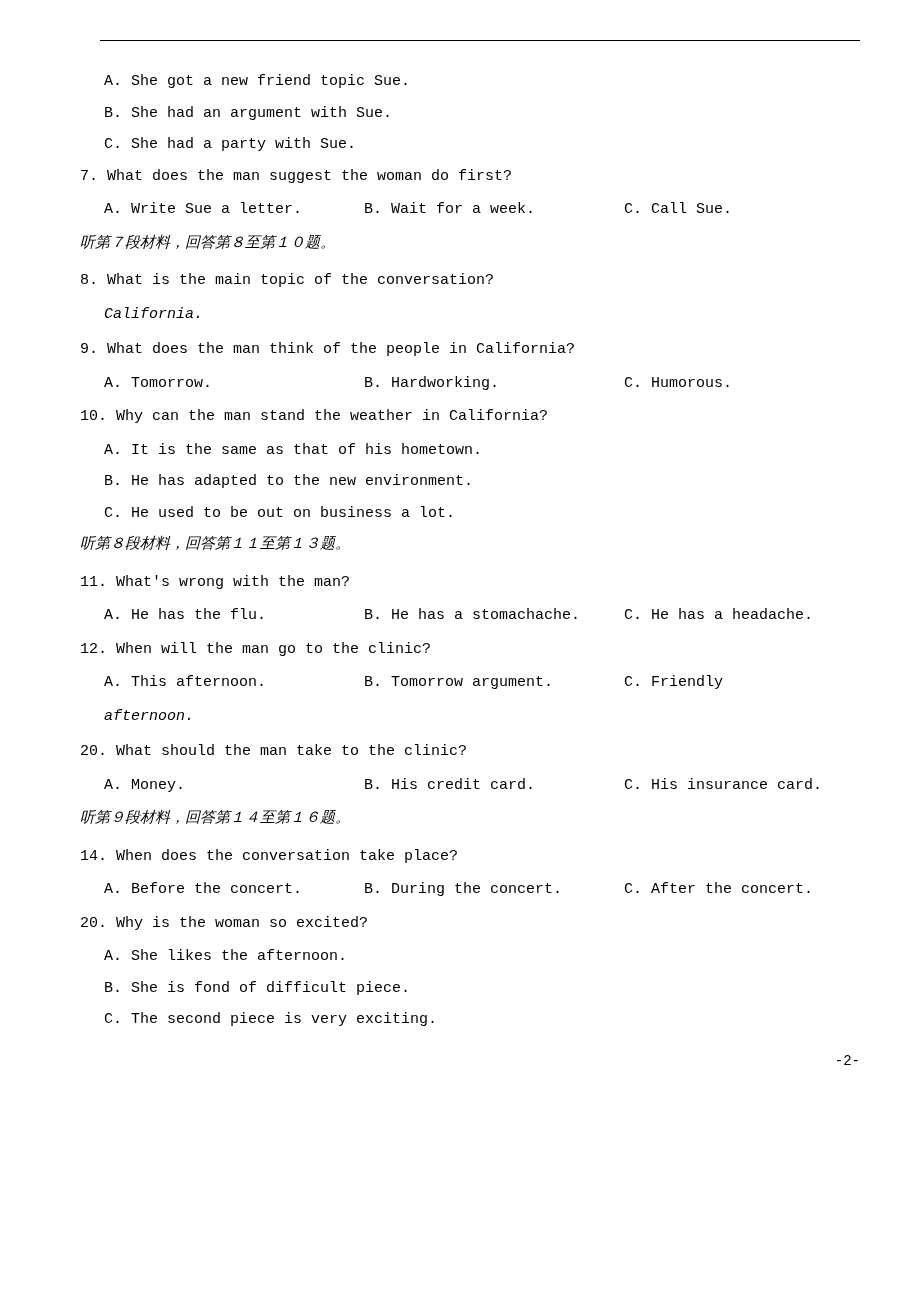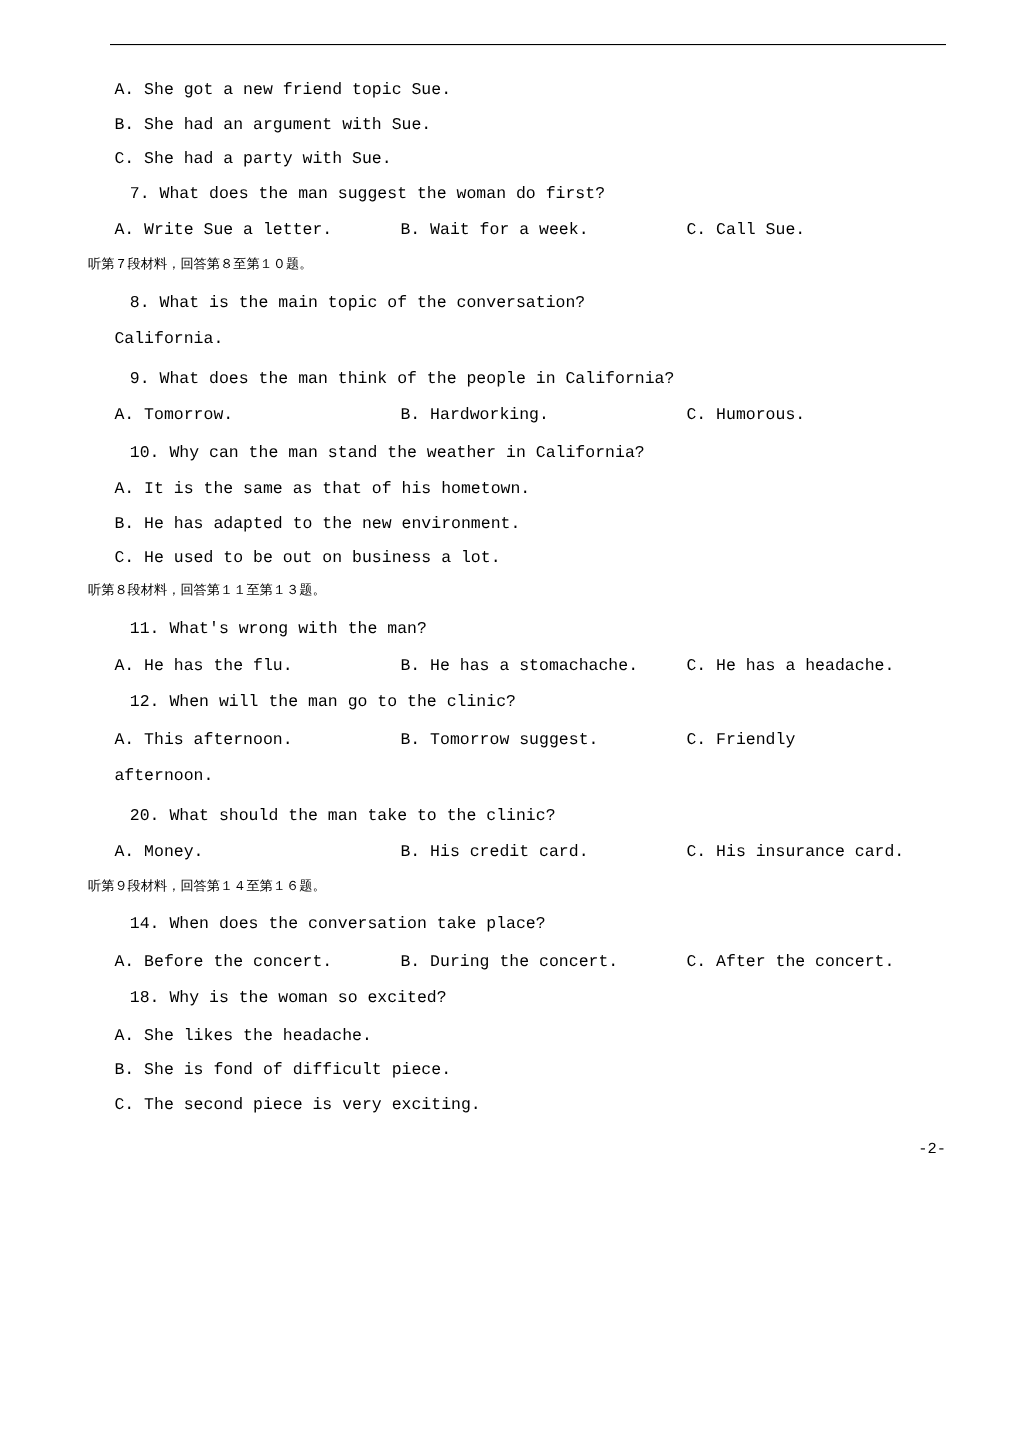--- a/index.html
+++ b/index.html
@@ -17,21 +17,20 @@
       padding: 40px 60px 40px 80px;
     }
     .top-line {
       border-top: 1.5px solid #000;
       margin-bottom: 28px;
       margin-left: 20px;
     }
     .question-main {
       margin-bottom: 8px;
       line-height: 1.7;
-      margin-left: 38px;
     }
     .option-line {
       margin-left: 24px;
       margin-bottom: 6px;
       line-height: 1.7;
     }
     .options-inline {
       margin-left: 24px;
       margin-bottom: 8px;
       line-height: 1.7;
@@ -44,34 +43,36 @@
       display: inline-block;
     }
     .opt-b {
       width: 260px;
       display: inline-block;
     }
     .opt-c {
       display: inline-block;
     }
     .section-header {
-      font-size: 12px;
+      font-size: 15px;
       margin-bottom: 12px;
       margin-top: 4px;
       line-height: 1.7;
+      font-style: italic;
     }
     .page-num {
       text-align: right;
       margin-top: 20px;
       font-size: 14px;
     }
     .wrap-line {
       margin-left: 24px;
       margin-bottom: 10px;
       line-height: 1.7;
+      font-style: italic;
     }
   </style>
 </head>
 <body>
 
 <div class="top-line"></div>
 
 <div>
 
   <div class="option-line">
@@ -140,21 +141,21 @@
     <span class="opt-b">B. He has a stomachache.</span>
     <span class="opt-c">C. He has a headache.</span>
   </div>
 
   <div class="question-main">
     <span>12. When will the man go to the clinic?</span>
   </div>
   <div>
     <div class="options-inline">
       <span class="opt-a">A. This afternoon.</span>
-      <span class="opt-b">B. Tomorrow suggest.</span>
+      <span class="opt-b">B. Tomorrow argument.</span>
       <span class="opt-c">C.          Friendly</span>
     </div>
     <div class="wrap-line">
       <span>afternoon.</span>
     </div>
   </div>
 
   <div class="question-main">
     <span>20. What should the man take to the clinic?</span>
   </div>
@@ -171,24 +172,24 @@
   <div class="question-main">
     <span>14. When does the conversation take place?</span>
   </div>
   <div class="options-inline">
     <span class="opt-a">A. Before the concert.</span>
     <span class="opt-b">B. During the concert.</span>
     <span class="opt-c">C. After the concert.</span>
   </div>
 
   <div class="question-main">
-    <span>18. Why is the woman so excited?</span>
-  </div>
-  <div class="option-line">
-    <span>A. She likes the headache.</span>
+    <span>20. Why is the woman so excited?</span>
+  </div>
+  <div class="option-line">
+    <span>A. She likes the afternoon.</span>
   </div>
   <div class="option-line">
     <span>B. She is fond of difficult piece.</span>
   </div>
   <div class="option-line">
     <span>C. The second piece is very exciting.</span>
   </div>
 
 </div>
 

